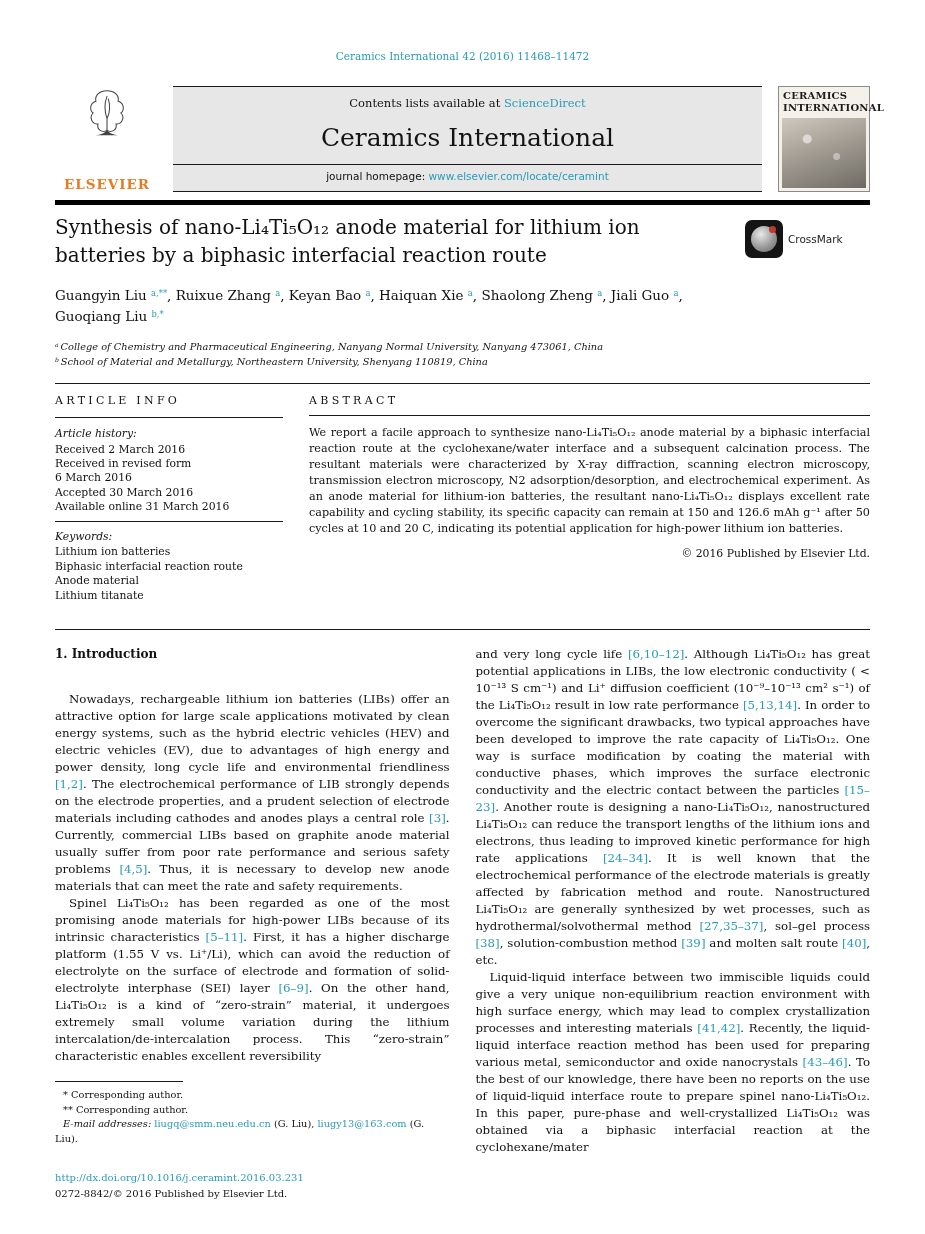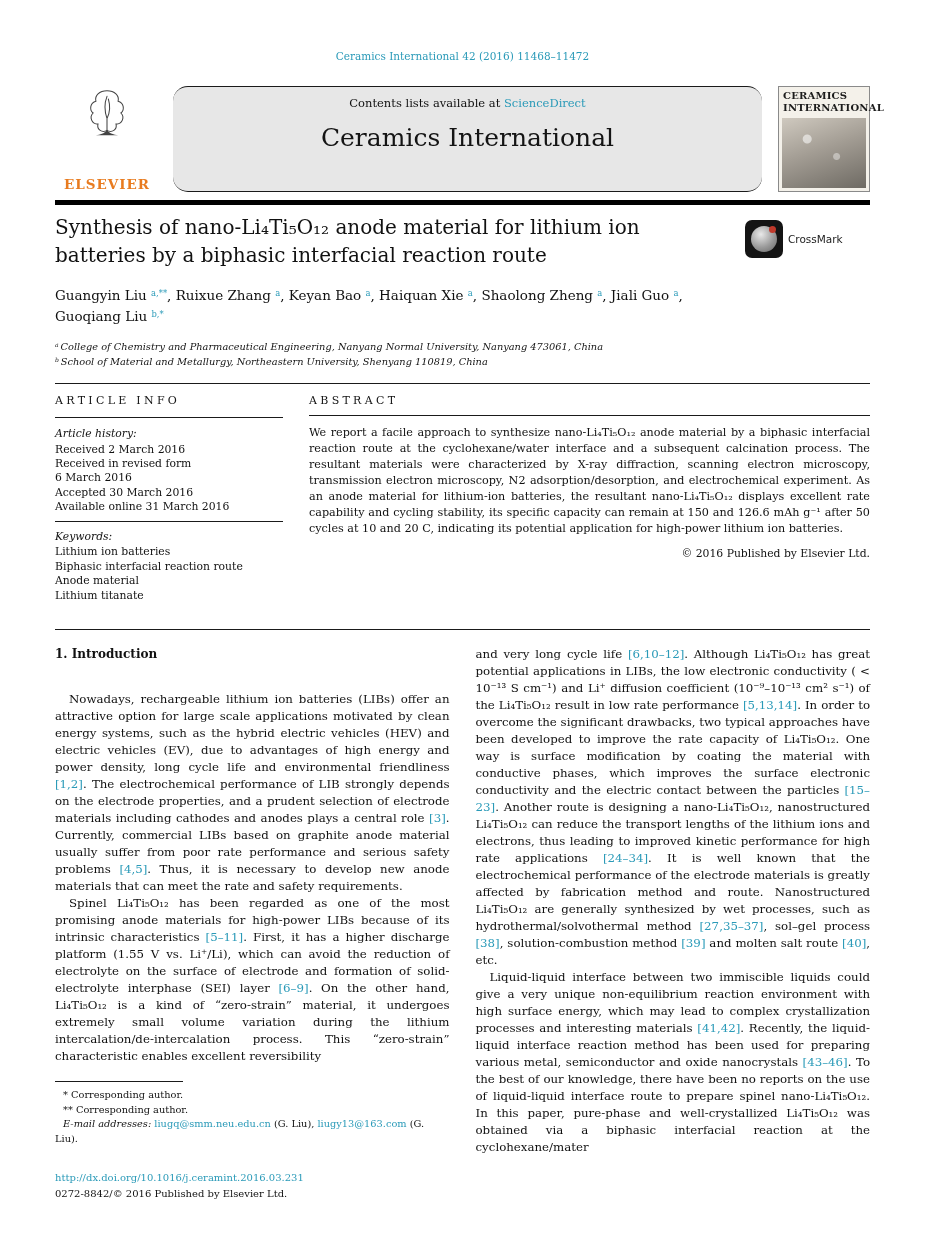--- a/index.html
+++ b/index.html
@@ -16,21 +16,21 @@
   }
   .link{color:var(--link);text-decoration:none;cursor:pointer;}
   .it{font-style:italic;}
   .sup{font-size:0.62em;position:relative;top:-0.45em;}
 
   .citation{padding-top:50px;text-align:center;font-size:10.5px;color:var(--link);}
 
   .header-band{margin:24px 55px 0;display:flex;height:106px;}
   .logo-box{width:104px;flex:none;display:flex;flex-direction:column;align-items:center;justify-content:flex-start;padding-top:2px;gap:36px;}
   .els-text{color:var(--orange);font-weight:bold;font-size:13.5px;letter-spacing:1px;margin-top:2px;}
-  .center-box{flex:1;margin-left:14px;background:var(--header-gray);border-top:1px solid var(--rule);border-bottom:1px solid var(--rule);border-radius:15px;}
+  .center-box{flex:1;margin-left:14px;background:var(--header-gray);border-top:1px solid var(--rule);border-bottom:1px solid var(--rule);}
   .contents-line{padding-top:9px;text-align:center;font-size:11.5px;}
   .journal-title{text-align:center;font-size:25px;padding:13px 0 12px;color:#141414;}
   .homepage-line{border-top:1px solid var(--rule);text-align:center;font-size:10.5px;padding:5px 0 6px;font-family:"DejaVu Sans","Liberation Sans",sans-serif;}
   .cover-box{width:92px;flex:none;margin-left:16px;border:1px solid #8a8a8a;background:#f4f1ea;display:flex;flex-direction:column;}
   .cover-title{font-size:10px;font-weight:bold;line-height:1.2;padding:3px 4px 2px;color:#1c1c1c;letter-spacing:0.2px;}
   .cover-img{flex:1;margin:2px 3px 3px;background:
      radial-gradient(circle at 30% 30%, rgba(255,255,255,0.55) 0 4px, rgba(255,255,255,0) 5px),
      radial-gradient(circle at 65% 55%, rgba(255,255,255,0.4) 0 3px, rgba(255,255,255,0) 4px),
      linear-gradient(160deg,#cfc9bf 0%,#a39d94 45%,#6e6a63 100%);}
 
@@ -94,20 +94,23 @@
         </g>
         <path d="M31 60 C27 66 21 67 15 68 L47 68 C41 67 35 66 31 60 Z" fill="#444"></path>
       </svg>
       <div class="els-text">ELSEVIER</div>
     </div>
     <div class="center-box">
       <div class="contents-line">
         <span>Contents lists available at </span><span class="link">ScienceDirect</span>
       </div>
       <div class="journal-title">Ceramics International</div>
+      <div class="homepage-line">
+        <span>journal homepage: </span><span class="link">www.elsevier.com/locate/ceramint</span>
+      </div>
     </div>
     <div class="cover-box">
       <div class="cover-title">
         <div>CERAMICS</div>
         <div>INTERNATIONAL</div>
       </div>
       <div class="cover-img"></div>
     </div>
   </div>
 

